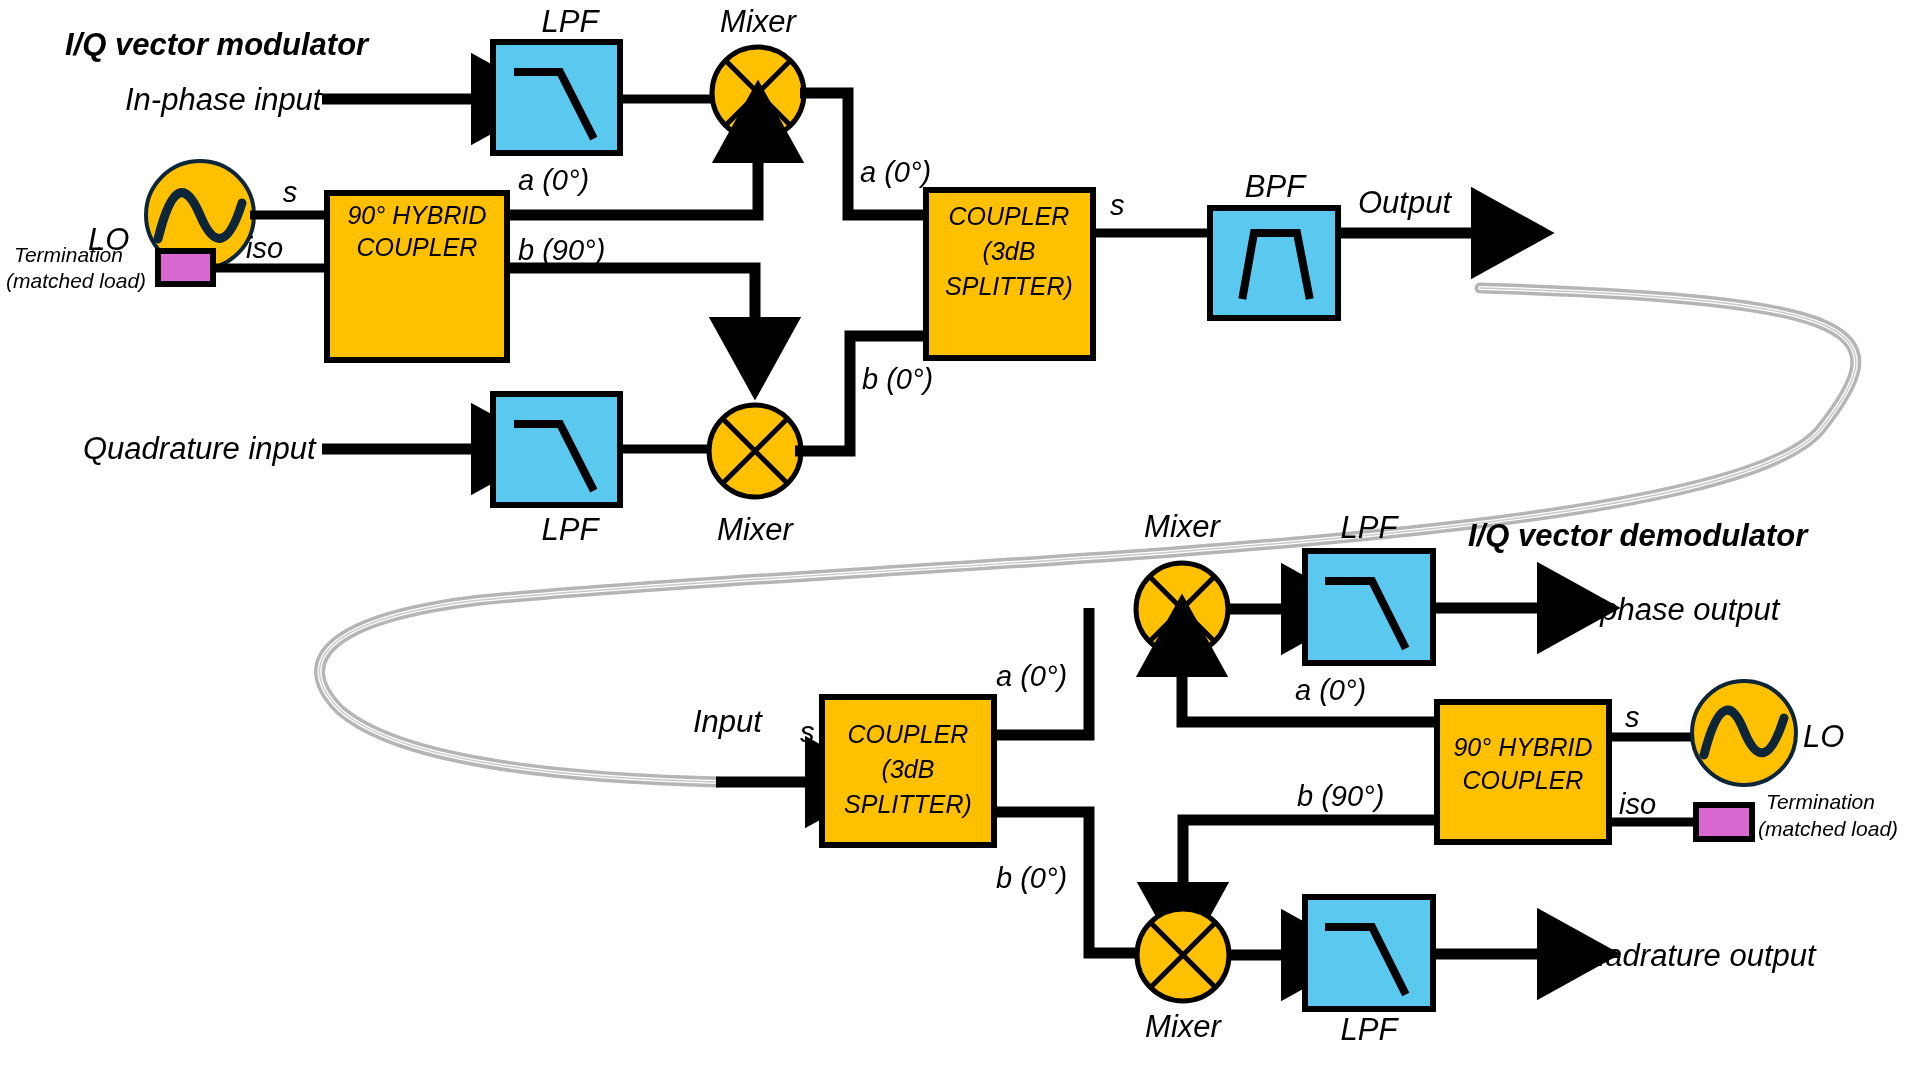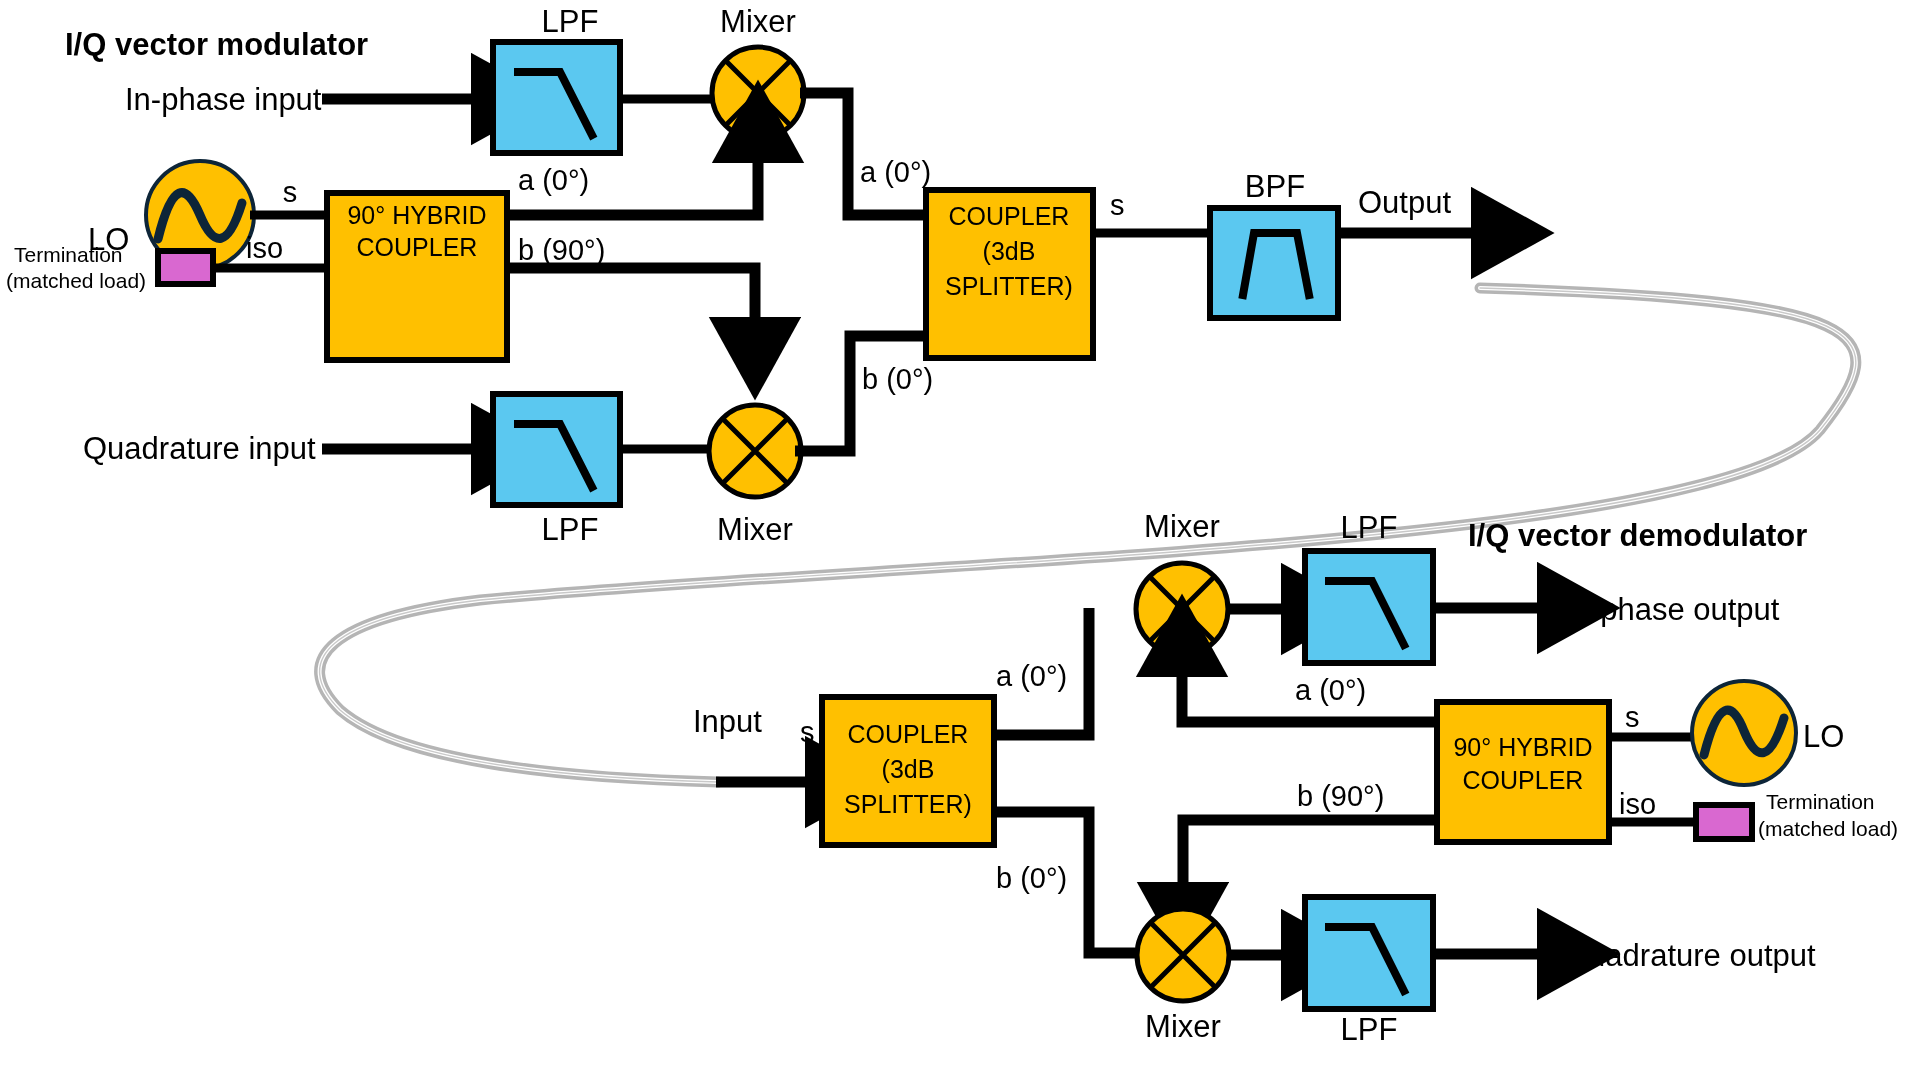--- a/index.html
+++ b/index.html
@@ -1,18 +1,18 @@
 <!DOCTYPE html>
 <html><head>
 <meta charset="utf-8">
 <style>
   html,body{margin:0;padding:0;background:#ffffff;}
   body{width:1920px;height:1080px;overflow:hidden;
        font-family:"Liberation Sans",sans-serif;}
-  #stage{position:relative;width:1920px;height:920px;background:#fff;}
+  #stage{position:relative;width:1920px;height:920px;background:#fff;font-style:italic;}
   svg{display:block;}
   .blk-text{font-family:"Liberation Sans",sans-serif;fill:#000;text-anchor:middle;}
   .lbl{font-family:"Liberation Sans",sans-serif;fill:#000;}
   .title{font-family:"Liberation Sans",sans-serif;fill:#000;font-weight:bold;}
 </style>
 </head>
 <body>
 
 <div id="stage">
 <svg width="1920" height="1080" viewBox="0 0 1920 1080" xmlns="http://www.w3.org/2000/svg">

